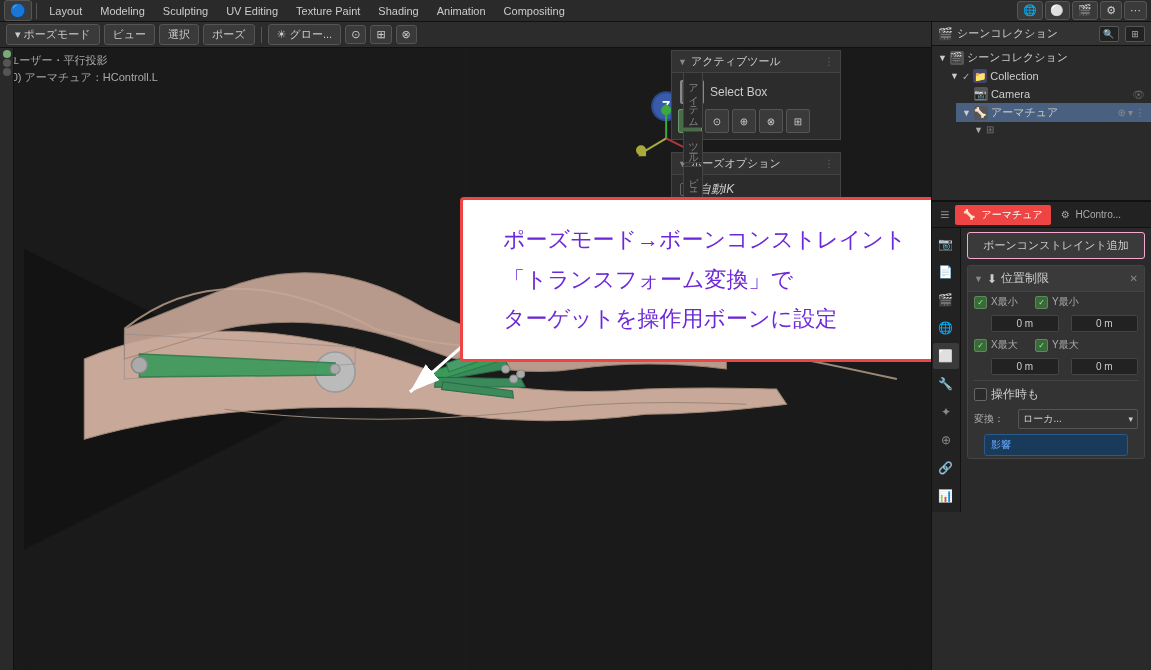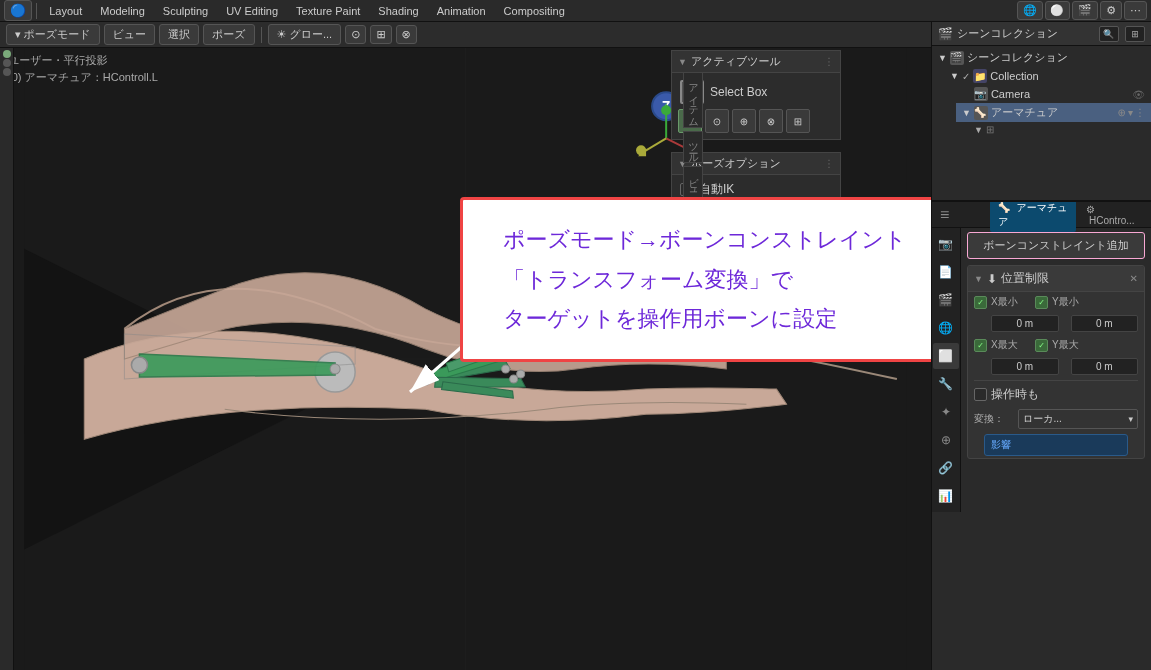--- a/index.html
+++ b/index.html
@@ -226,21 +226,21 @@
       gap: 2px;
       border-bottom: 1px solid #111;
     }
     .props-tab {
       padding: 3px 8px;
       font-size: 10px;
       color: #aaa;
       border-radius: 2px;
       cursor: pointer;
     }
-    .props-tab.active { background: #0c4a6e; color: #fff; margin-left: 35px; }
+    .props-tab.active { background: #ef4444; color: #fff; }
 
     .props-section {
       padding: 4px 6px;
     }
     .props-add-btn {
       width: 100%;
       padding: 5px 8px;
       background: #3a3a3a;
       border: 1px solid #f9a8d4;
       border-radius: 3px;
@@ -394,20 +394,21 @@
       border-bottom: 1px solid #444;
       gap: 4px;
     }
     .pop-title { font-size: 11px; color: #ccc; flex: 1; }
     .pop-body { padding: 4px 6px; }
     .pop-item {
       display: flex;
       align-items: center;
       gap: 6px;
       padding: 2px 2px;
+      font-style: italic;
     }
     .pop-checkbox {
       width: 13px; height: 13px;
       background: #2a2a2a;
       border: 1px solid #666;
       border-radius: 2px;
     }
 
     
     .channel-list {

